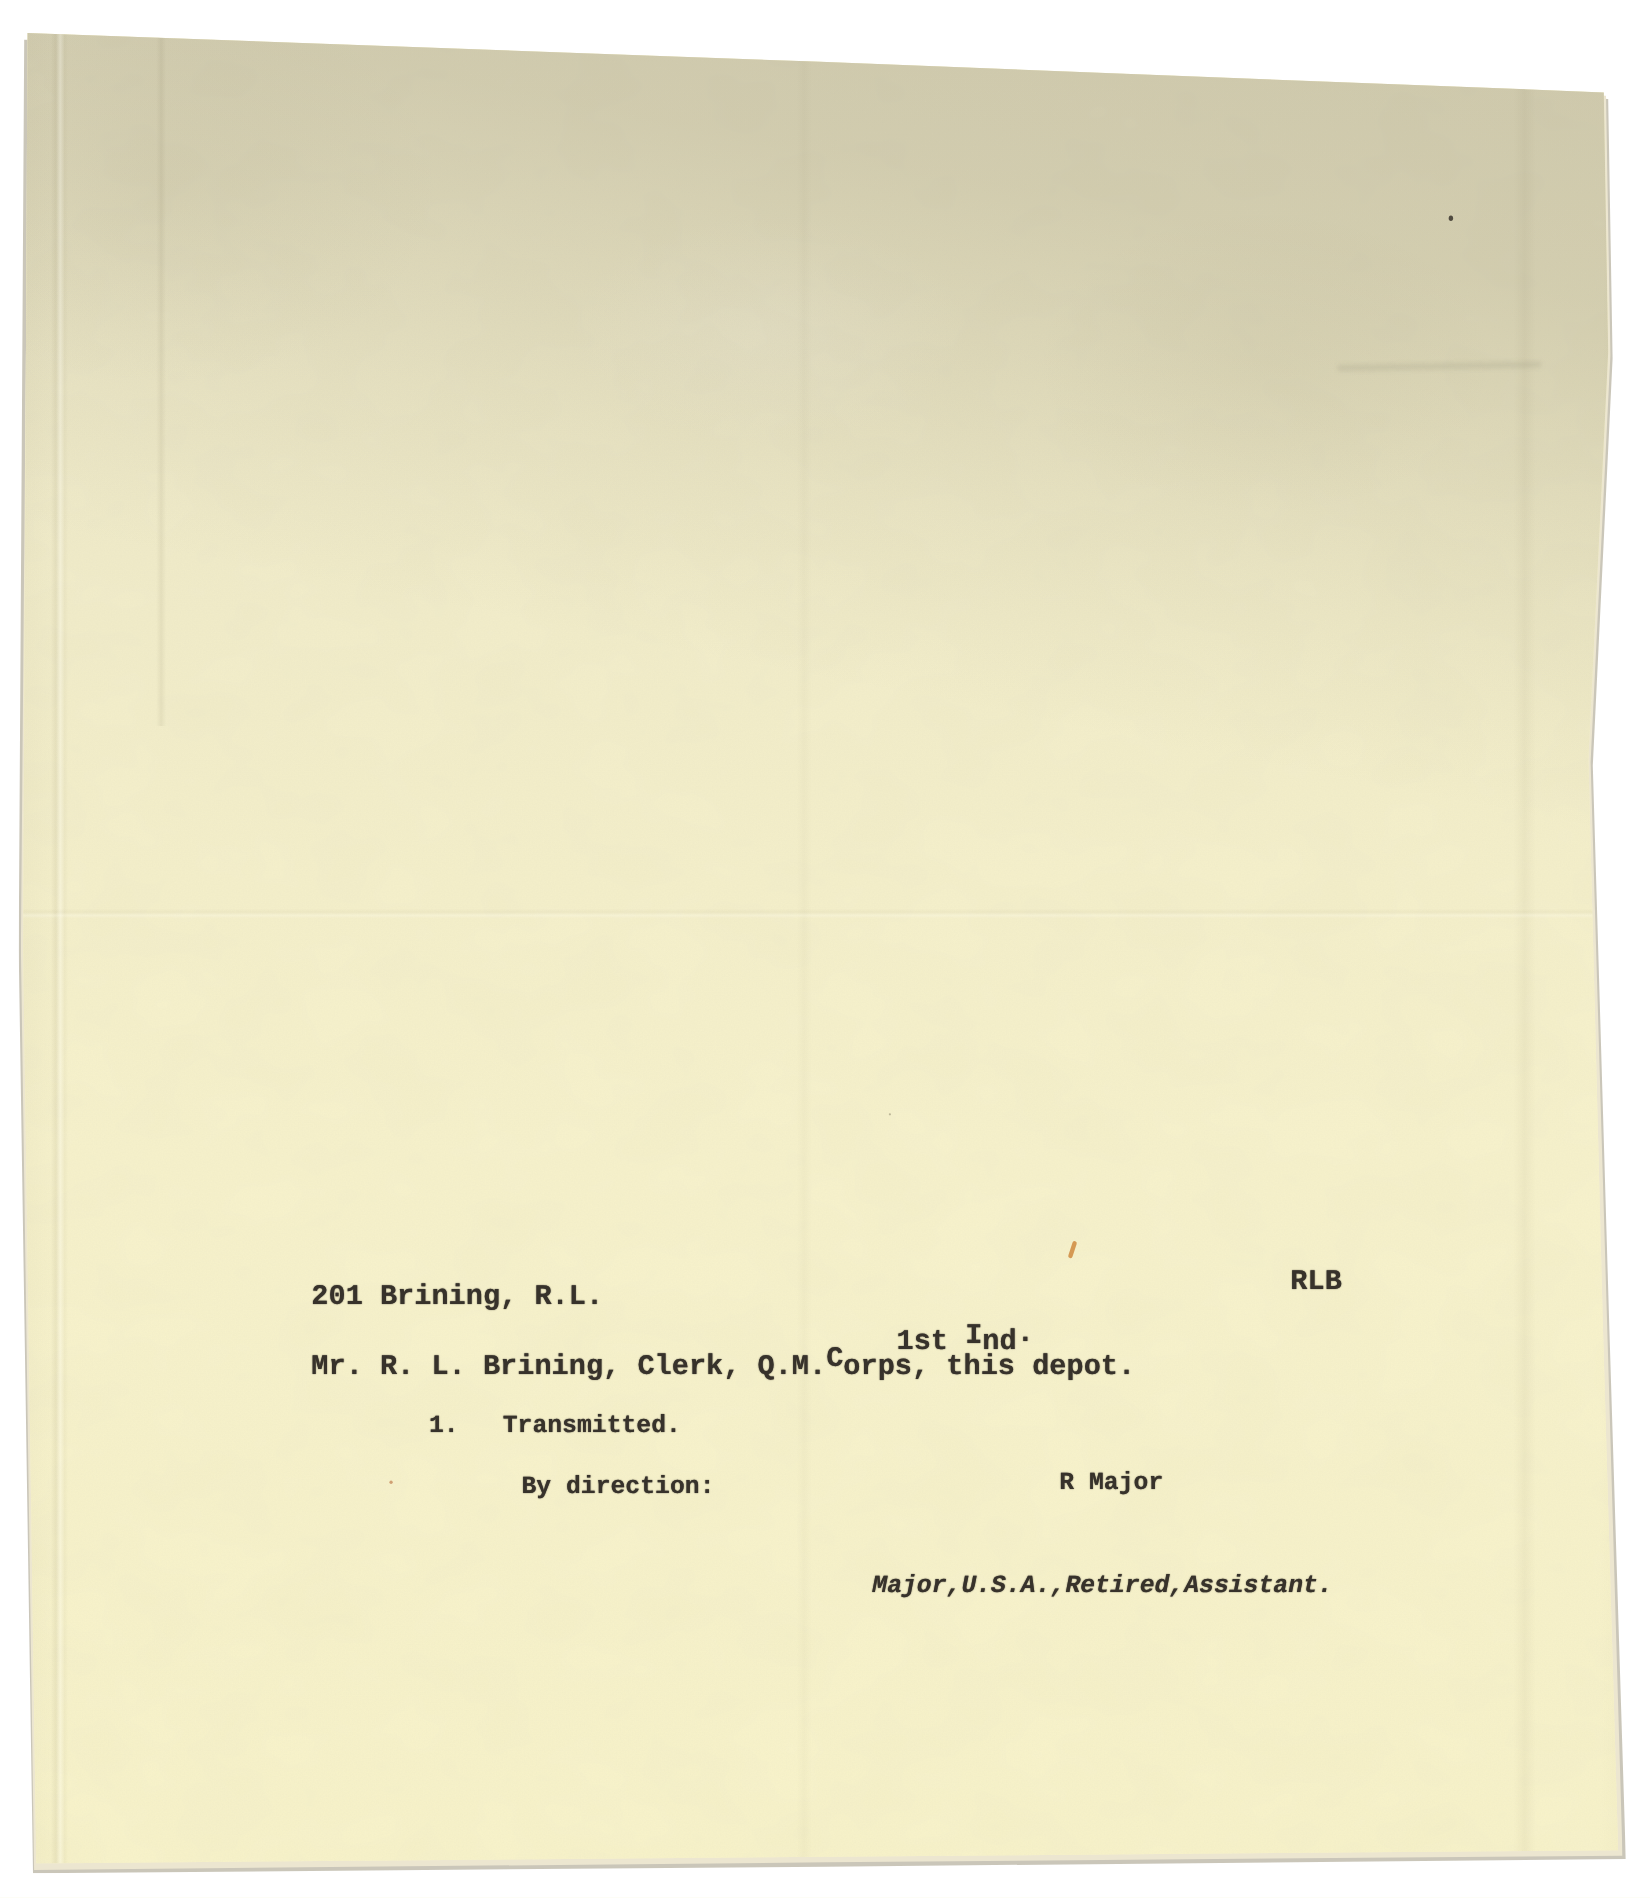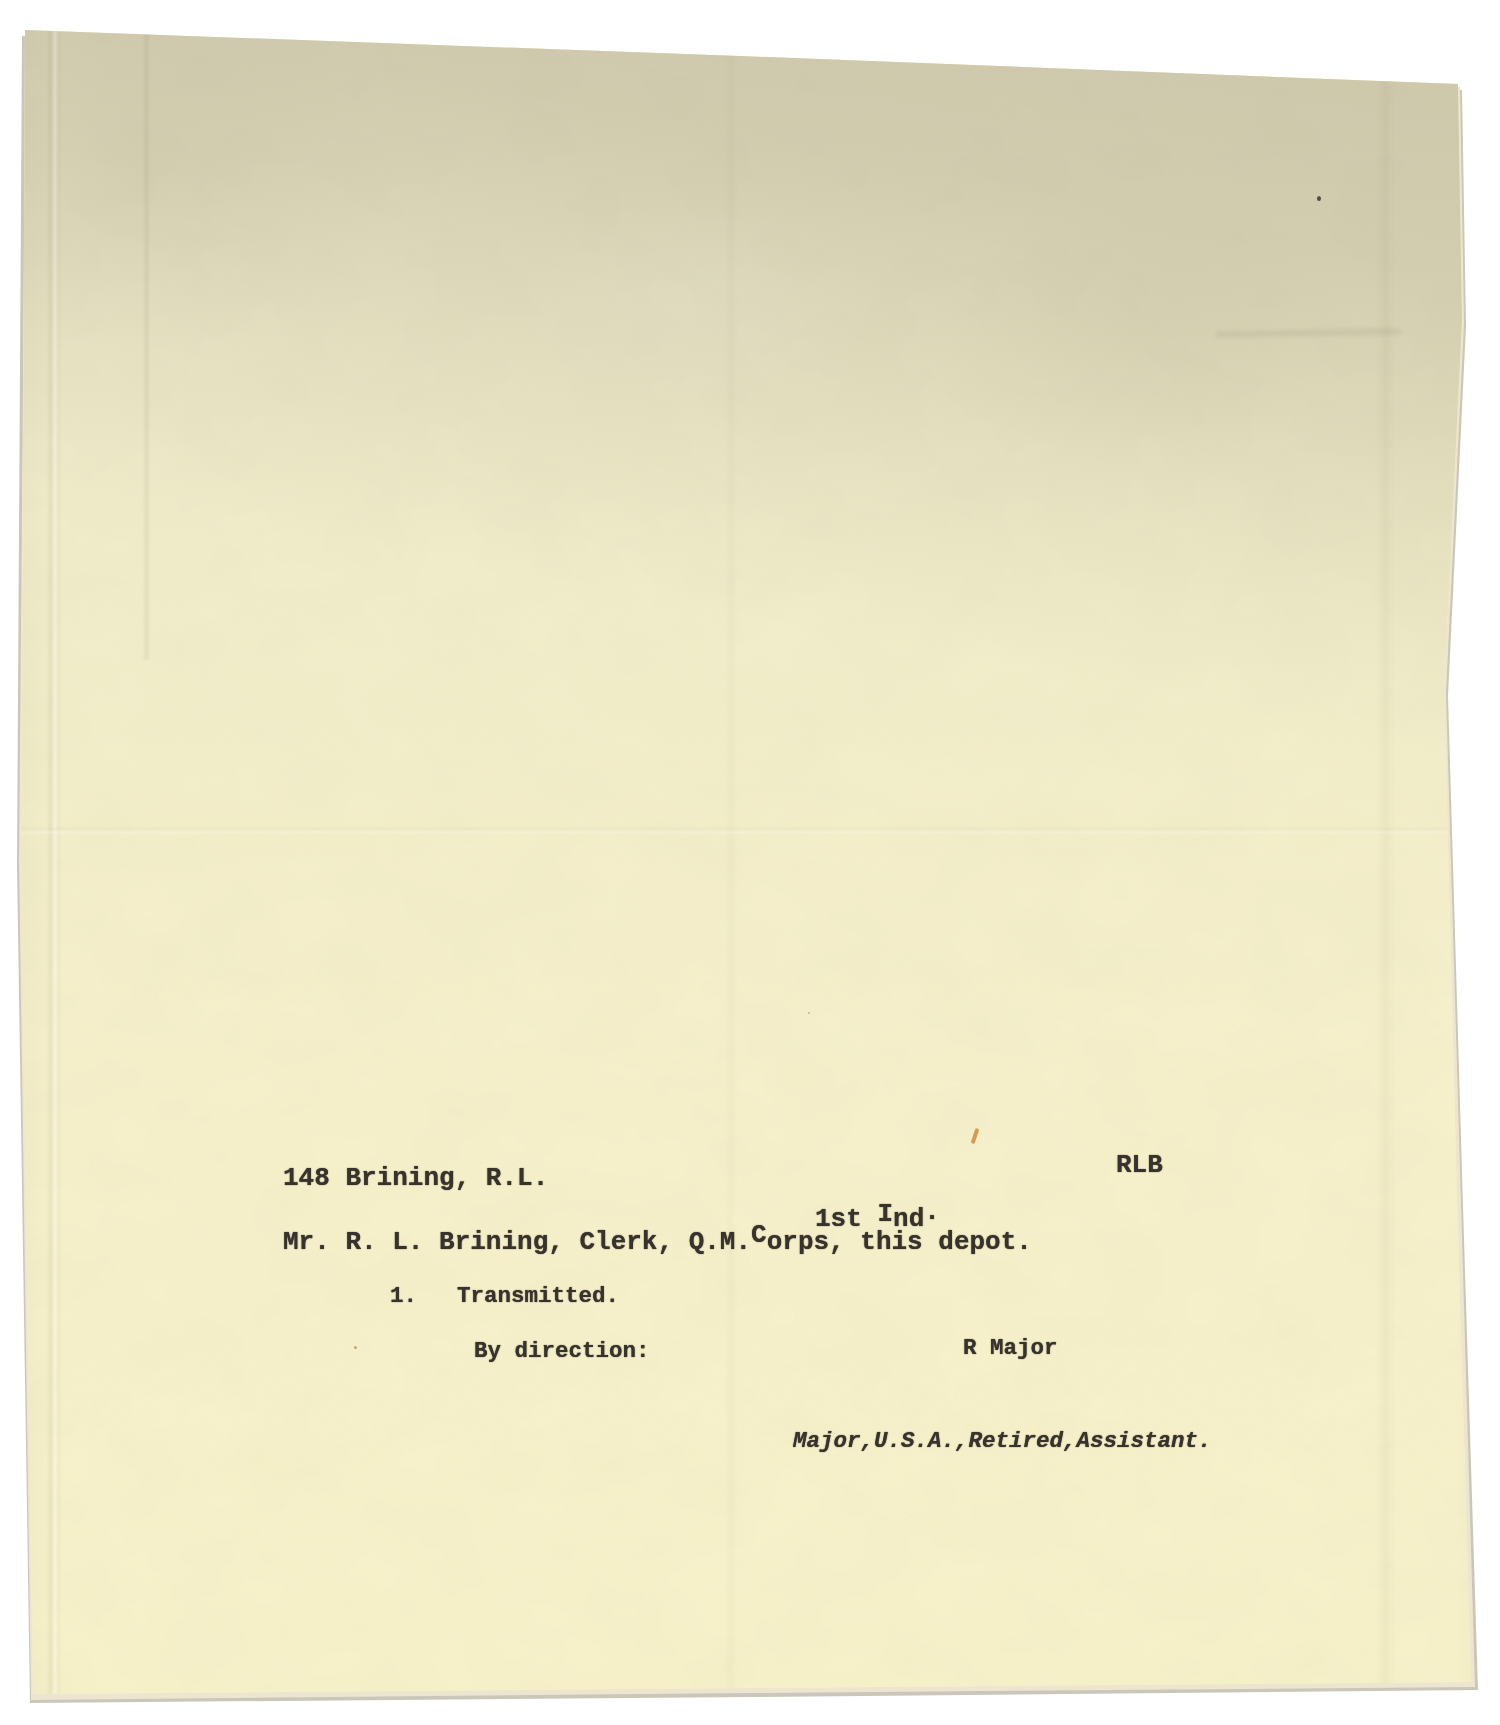--- a/index.html
+++ b/index.html
@@ -95,25 +95,25 @@
     <div class="fold-horizontal"></div>
     <div class="smudge-line"></div>
 
     <div class="fleck-orange"></div>
     <div class="speck-black"></div>
     <div class="speck-red"></div>
     <div class="speck-faint"></div>
 
     <div class="ink">
 
-      <span class="tw fsA" style="left:283px;top:1165px;">148 Brining, R.L.</span>
+      <span class="tw fsA" style="left:283px;top:1165px;">201 Brining, R.L.</span>
 
       <span class="tw fsA" style="left:815px;top:1206px;"><span>1st </span><span class="raise-sm">I</span><span>nd</span><span class="raise-md">.</span></span>
 
-      <span class="tw fsA" style="left:1116px;top:1152px;">RLB</span>
+      <span class="tw fsA" style="left:1173px;top:1152px;">RLB</span>
 
 
       <span class="tw fsA" style="left:283px;top:1229px;"><span>Mr. R. L. Brining, Clerk, Q.M.</span><span class="raise-md">C</span><span>orps, this depot.</span></span>
 
       <span class="tw fsB" style="left:390px;top:1285px;">1.</span>
 
       <span class="tw fsB" style="left:457px;top:1285px;">Transmitted.</span>
 
       <span class="tw fsB" style="left:474px;top:1340px;text-align:center;">By direction:</span>
 

